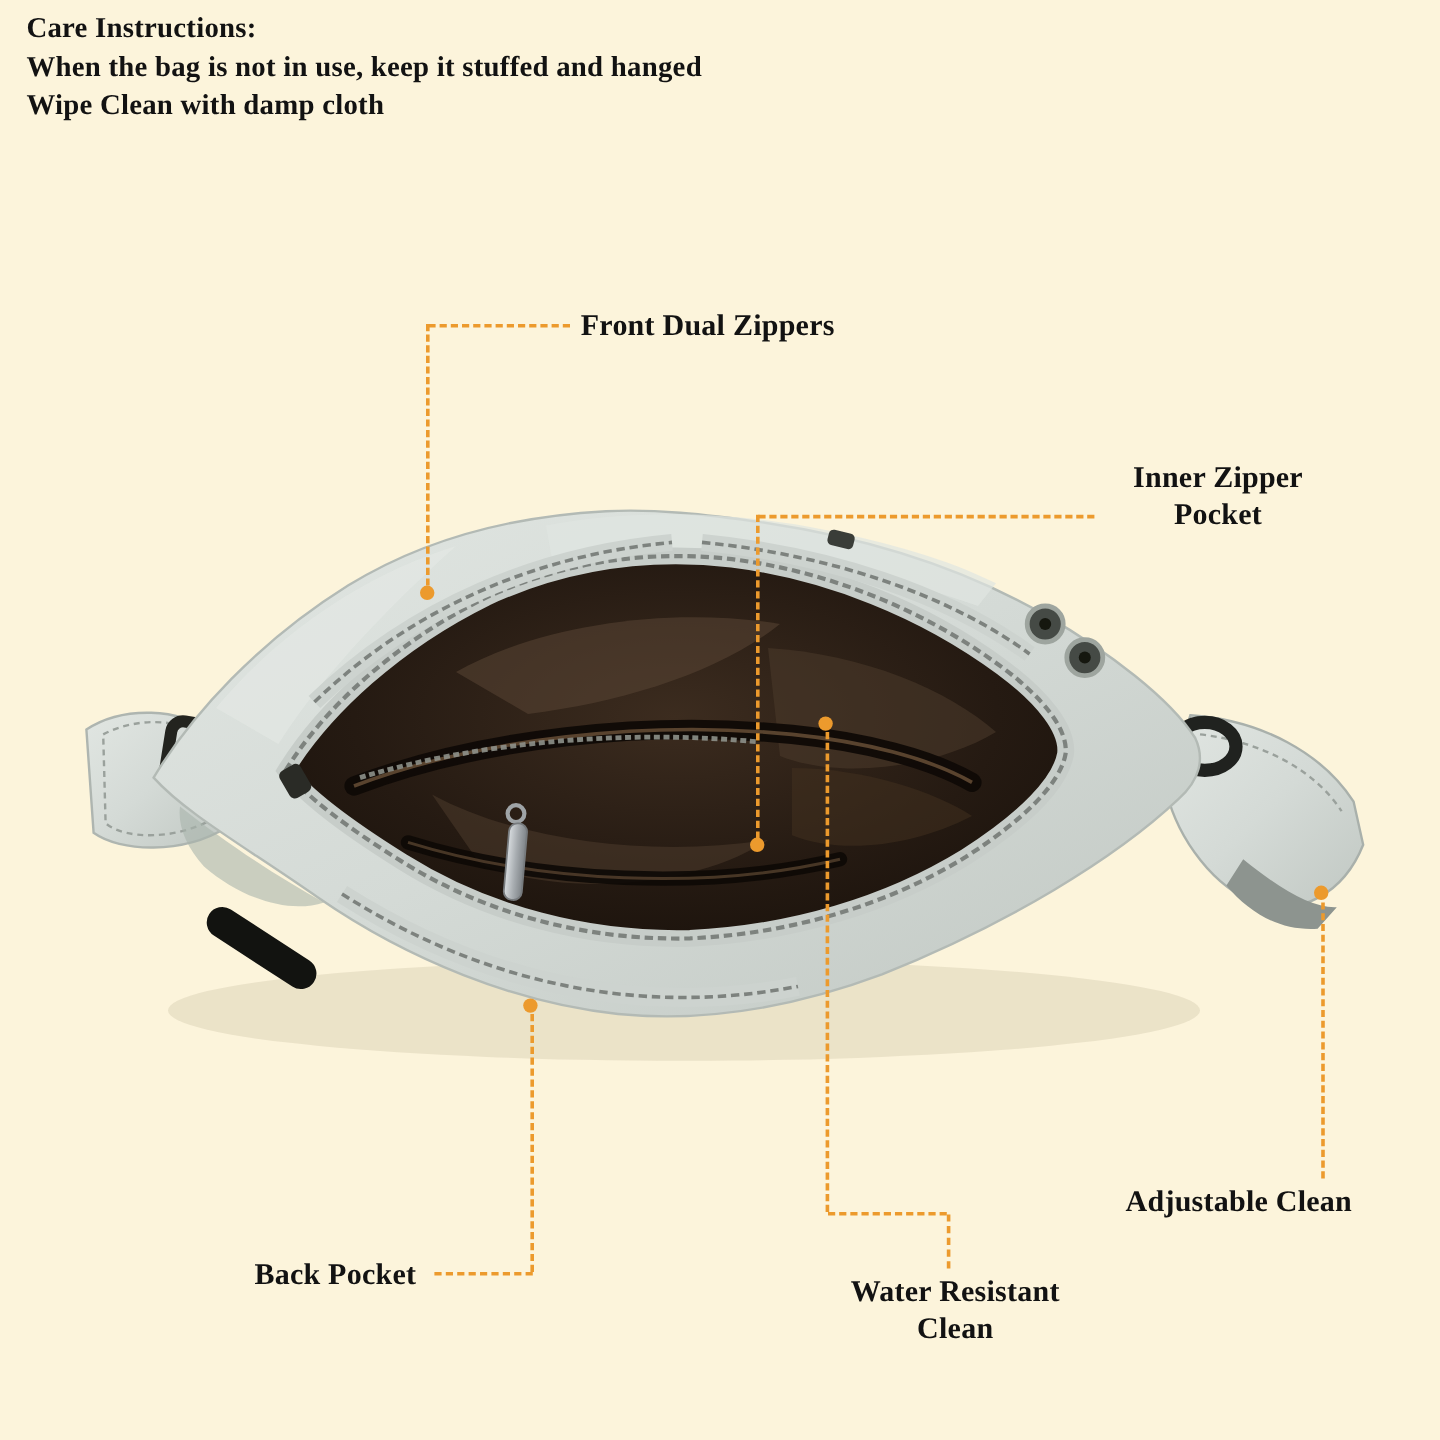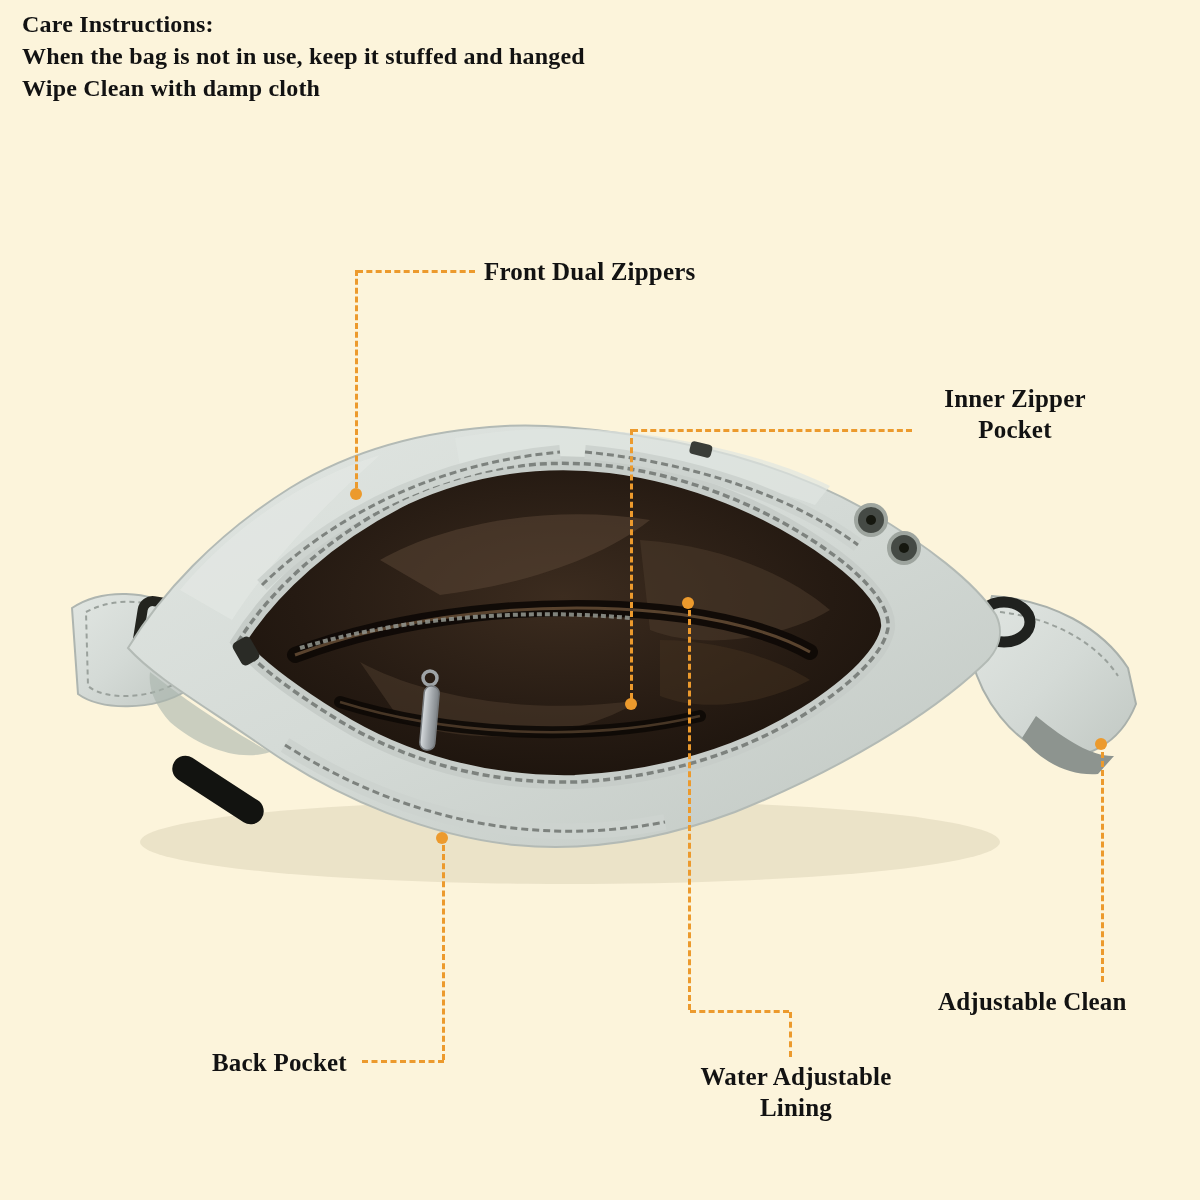--- a/index.html
+++ b/index.html
@@ -187,19 +187,19 @@
 
   <div class="lbl" style="left:938px;top:986px;">Adjustable Clean</div>
   <div class="lv" style="left:1101px;top:752px;height:230px;"></div>
   <div class="dot" style="left:1095px;top:738px;"></div>
 
   <div class="lbl" style="left:212px;top:1047px;">Back Pocket</div>
   <div class="lh" style="left:362px;top:1060px;width:82px;"></div>
   <div class="lv" style="left:442px;top:845px;height:215px;"></div>
   <div class="dot" style="left:436px;top:832px;"></div>
 
-  <div class="lbl wrap" style="left:696px;top:1061px;width:200px;">Water Adjustable Lining</div>
+  <div class="lbl wrap" style="left:696px;top:1061px;width:200px;">Water Resistant Clean</div>
   <div class="lv" style="left:789px;top:1012px;height:45px;"></div>
   <div class="lh" style="left:690px;top:1010px;width:99px;"></div>
   <div class="lv" style="left:688px;top:610px;height:400px;"></div>
   <div class="dot" style="left:682px;top:597px;"></div>
 
 </div>
 
 </body></html>

